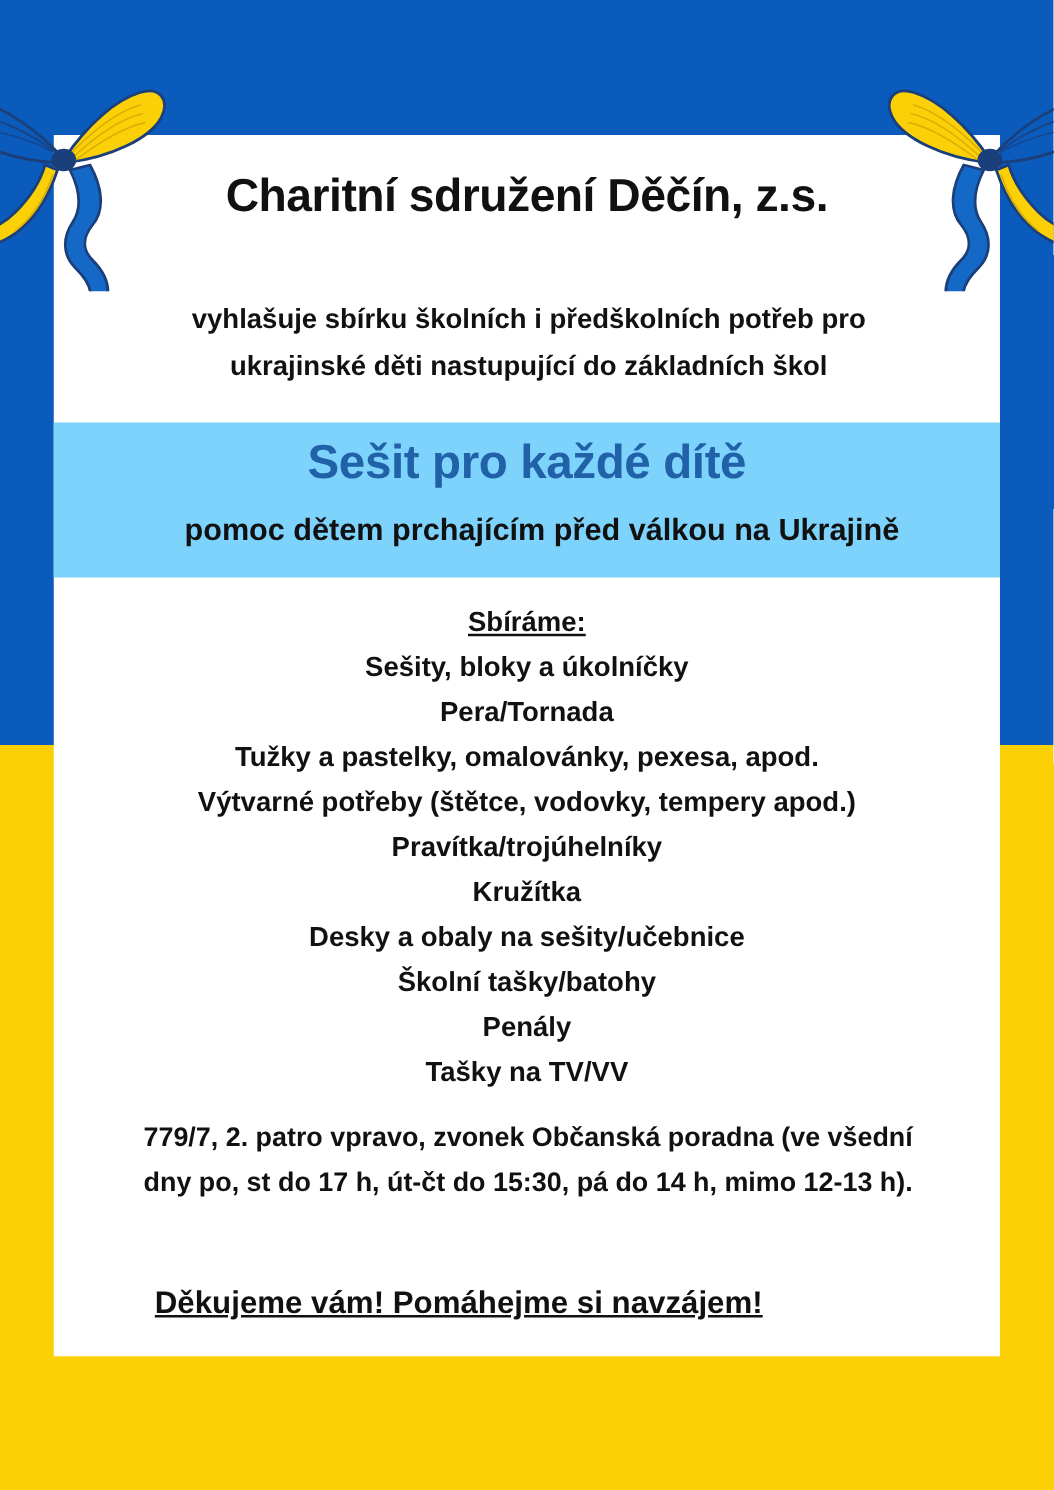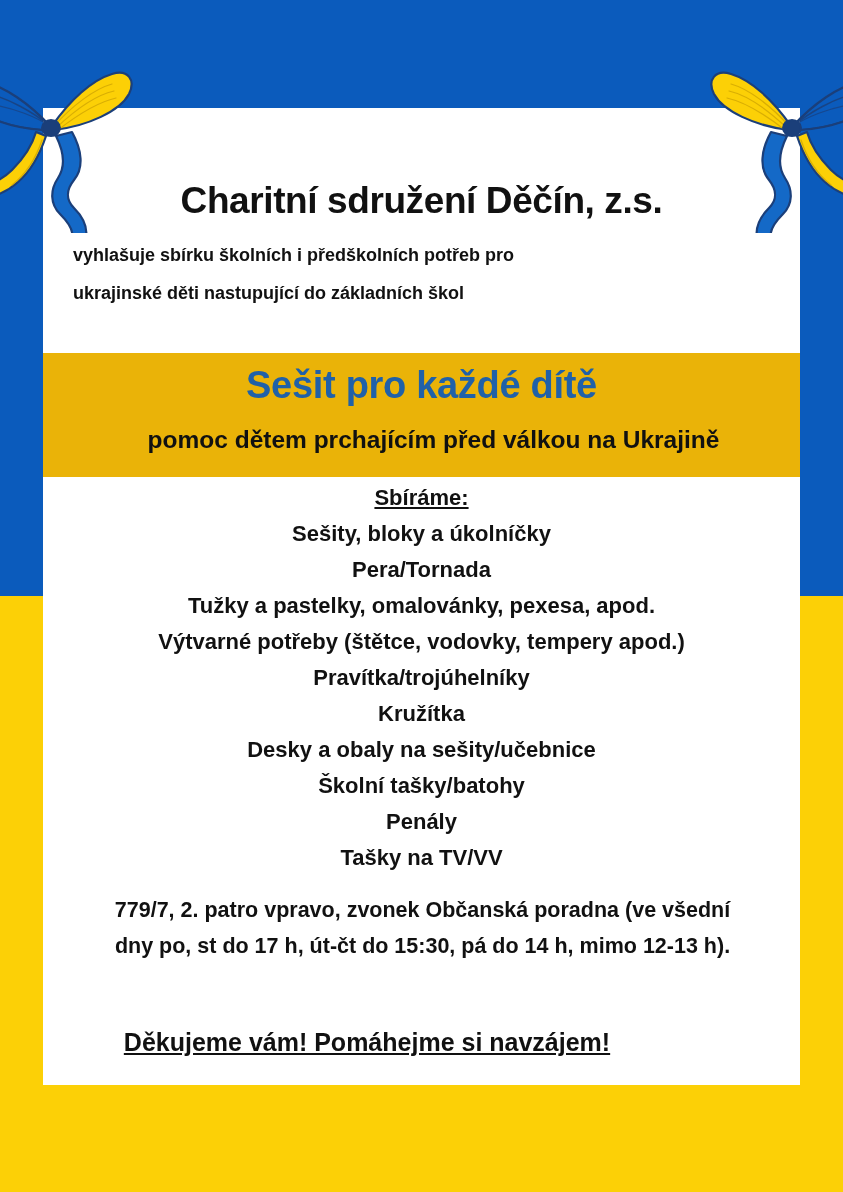--- a/index.html
+++ b/index.html
@@ -57,41 +57,39 @@
     position: absolute;
     left: 43px;
     top: 136px;
     width: 757px;
     text-align: center;
     font-size: 37px;
     font-weight: bold;
     color: #111111;
     letter-spacing: -0.4px;
     font-stretch: condensed;
-    margin-top: 44px;
   }
   .subtitle {
     position: absolute;
     left: 73px;
     top: 236px;
     width: 700px;
-    text-align: left;
-    font-size: 18px;
+    text-align: center;
+    font-size: 22px;
     font-weight: bold;
     color: #111111;
     line-height: 38px;
   }
   .yellow-band {
     position: absolute;
     left: 43px;
     top: 338px;
     width: 757px;
     height: 124px;
-    background: #eab308;
-    margin-top: 15px;
+    background: #7dd3fc;
   }
   .band-headline {
     position: absolute;
     left: 0;
     top: 11px;
     width: 757px;
     text-align: center;
     font-size: 38px;
     font-weight: bold;
     color: #2061A8;

